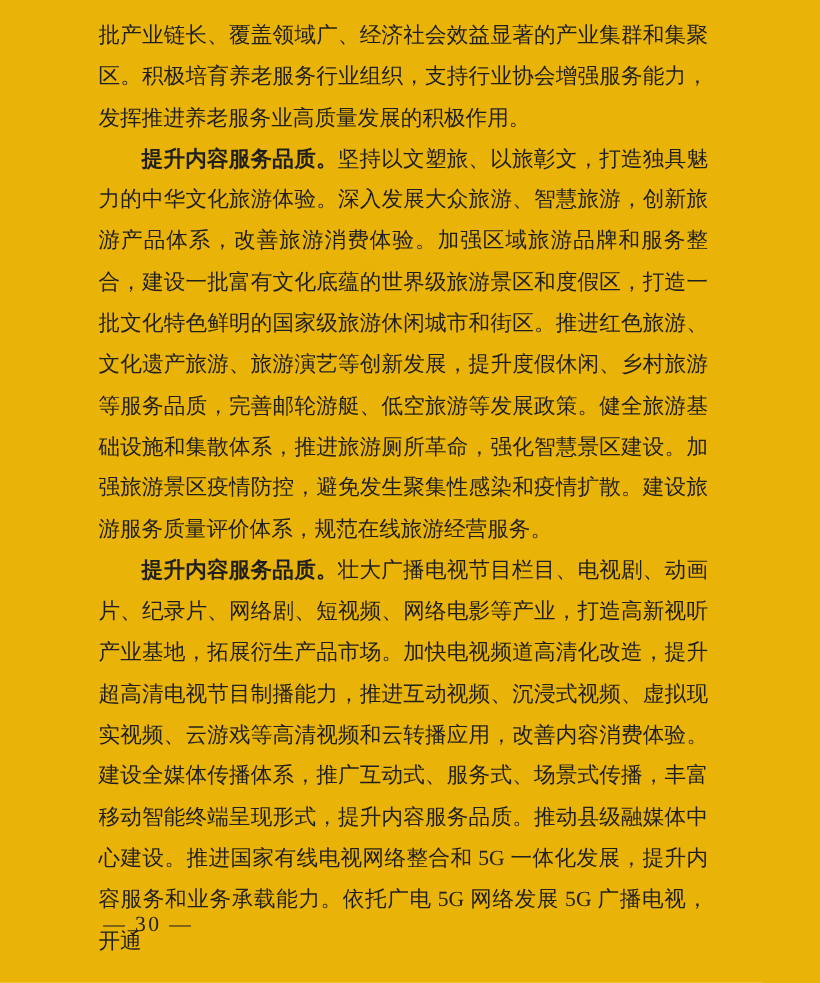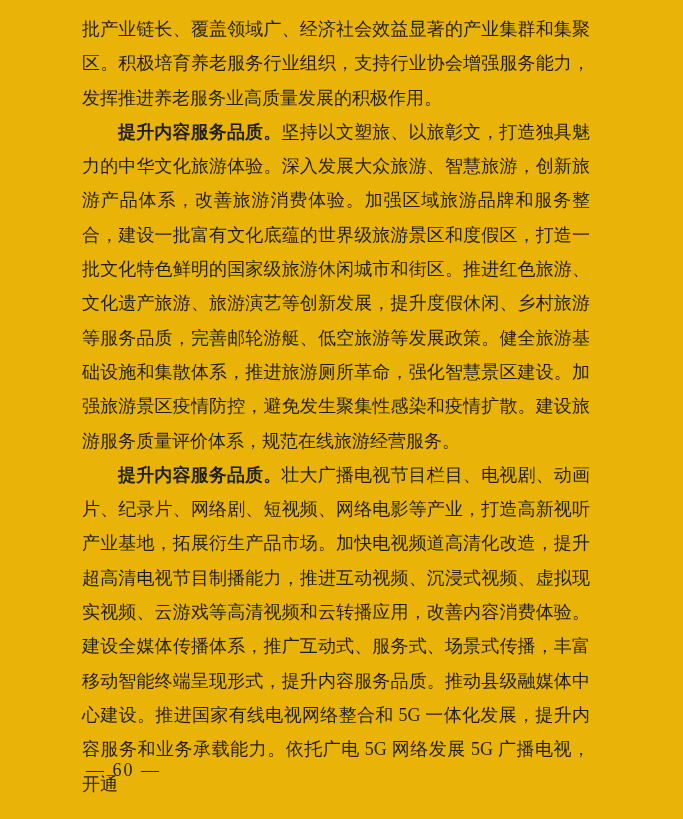--- a/index.html
+++ b/index.html
@@ -53,14 +53,14 @@
 </style>
 </head>
 <body>
 
 <div class="page">
   <div class="content">
     <p><span>批产业链长、覆盖领域广、经济社会效益显著的产业集群和集聚区。积极培育养老服务行业组织，支持行业协会增强服务能力，发挥推进养老服务业高质量发展的积极作用。</span></p>
     <p class="indent"><span class="lead">提升内容服务品质。</span><span>坚持以文塑旅、以旅彰文，打造独具魅力的中华文化旅游体验。深入发展大众旅游、智慧旅游，创新旅游产品体系，改善旅游消费体验。加强区域旅游品牌和服务整合，建设一批富有文化底蕴的世界级旅游景区和度假区，打造一批文化特色鲜明的国家级旅游休闲城市和街区。推进红色旅游、文化遗产旅游、旅游演艺等创新发展，提升度假休闲、乡村旅游等服务品质，完善邮轮游艇、低空旅游等发展政策。健全旅游基础设施和集散体系，推进旅游厕所革命，强化智慧景区建设。加强旅游景区疫情防控，避免发生聚集性感染和疫情扩散。建设旅游服务质量评价体系，规范在线旅游经营服务。</span></p>
     <p class="indent"><span class="lead">提升内容服务品质。</span><span>壮大广播电视节目栏目、电视剧、动画片、纪录片、网络剧、短视频、网络电影等产业，打造高新视听产业基地，拓展衍生产品市场。加快电视频道高清化改造，提升超高清电视节目制播能力，推进互动视频、沉浸式视频、虚拟现实视频、云游戏等高清视频和云转播应用，改善内容消费体验。建设全媒体传播体系，推广互动式、服务式、场景式传播，丰富移动智能终端呈现形式，提升内容服务品质。推动县级融媒体中心建设。推进国家有线电视网络整合和 5G 一体化发展，提升内容服务和业务承载能力。依托广电 5G 网络发展 5G 广播电视，开通</span></p>
   </div>
-  <div class="footer">— 60 —</div>
+  <div class="footer">— 30 —</div>
 </div>
 
 </body></html>

